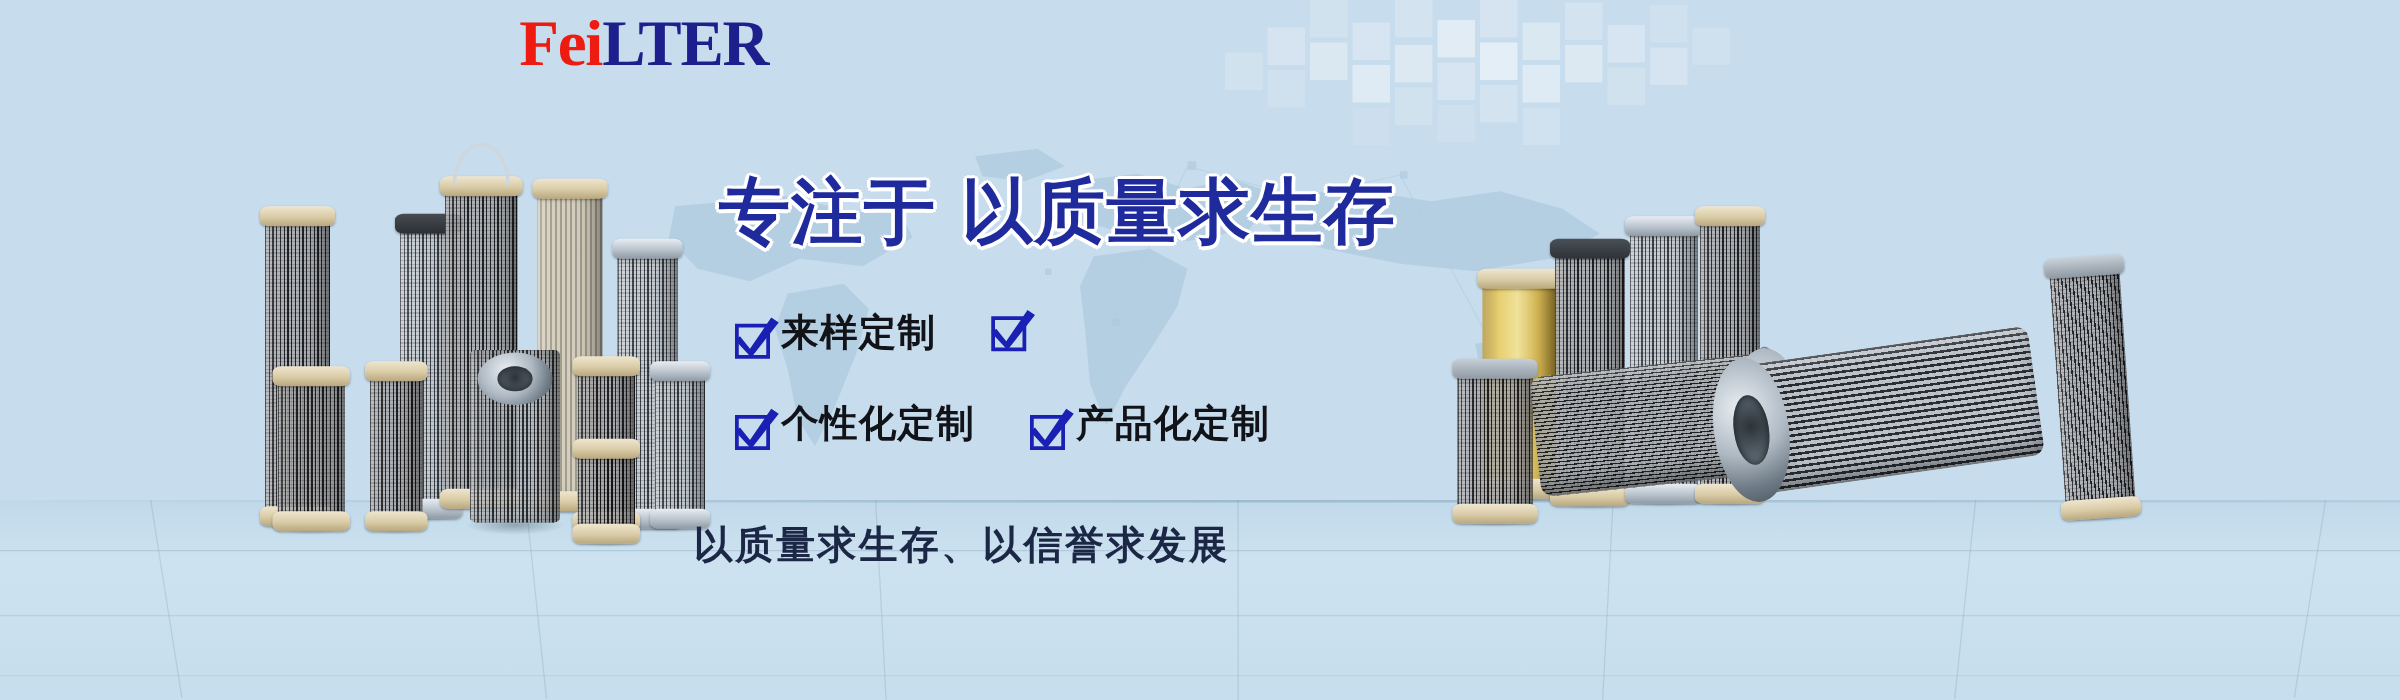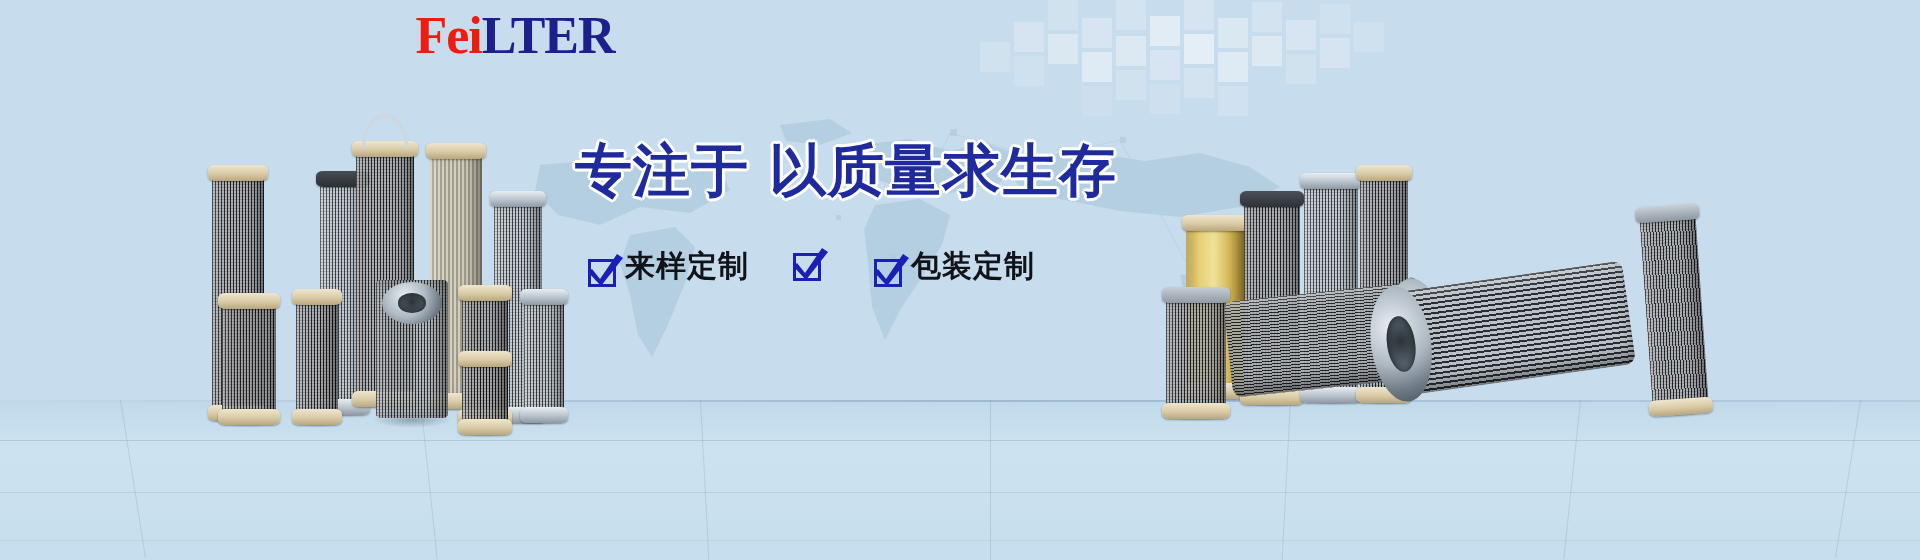--- a/index.html
+++ b/index.html
@@ -426,27 +426,38 @@
         </span>
         <span class="feature-label">来样定制</span>
       </div>
       <div class="feature-item sp">
         <span class="chk">
           <svg viewBox="0 0 40 38">
             <path d="M6,19 L14,29 L31,4 L37,8 L15,36 L2,22 Z" fill="#1b20b4"></path>
           </svg>
         </span>
       </div>
+    </div>
+
+    <div class="feature-row">
+      <div class="feature-item">
+        <span class="chk">
+          <svg viewBox="0 0 40 38">
+            <path d="M6,19 L14,29 L31,4 L37,8 L15,36 L2,22 Z" fill="#1b20b4"></path>
+          </svg>
+        </span>
+        <span class="feature-label">个性化定制</span>
+      </div>
       <div class="feature-item sp">
         <span class="chk">
           <svg viewBox="0 0 40 38">
             <path d="M6,19 L14,29 L31,4 L37,8 L15,36 L2,22 Z" fill="#1b20b4"></path>
           </svg>
         </span>
-        <span class="feature-label">包装定制</span>
+        <span class="feature-label">产品化定制</span>
       </div>
     </div>
 
-
-  </div>
-
+  </div>
+
+  <div class="tagline">以质量求生存、以信誉求发展</div>
 
 </div>
 
 </body></html>

